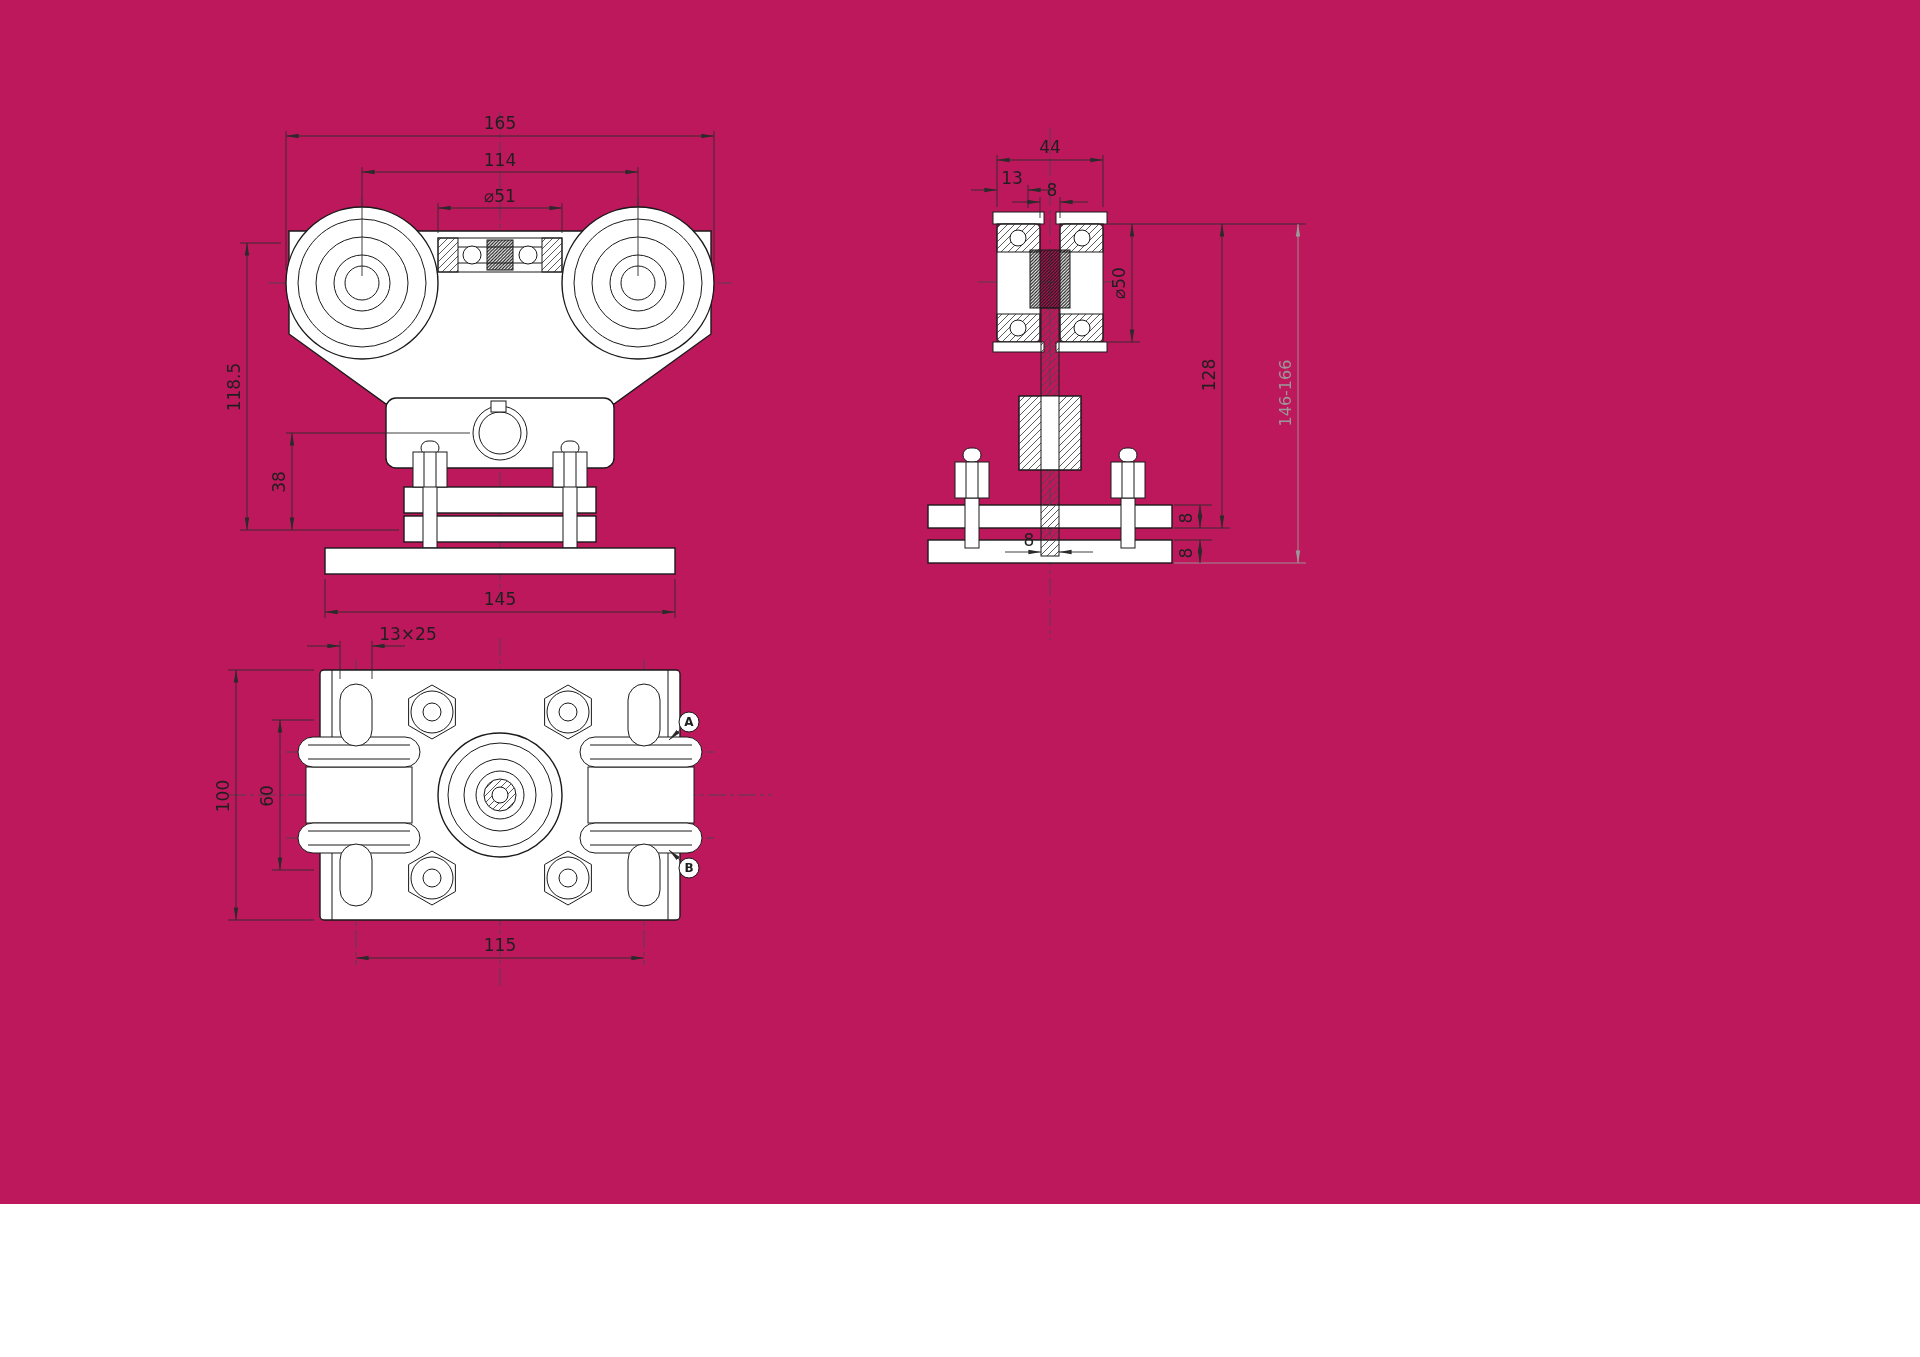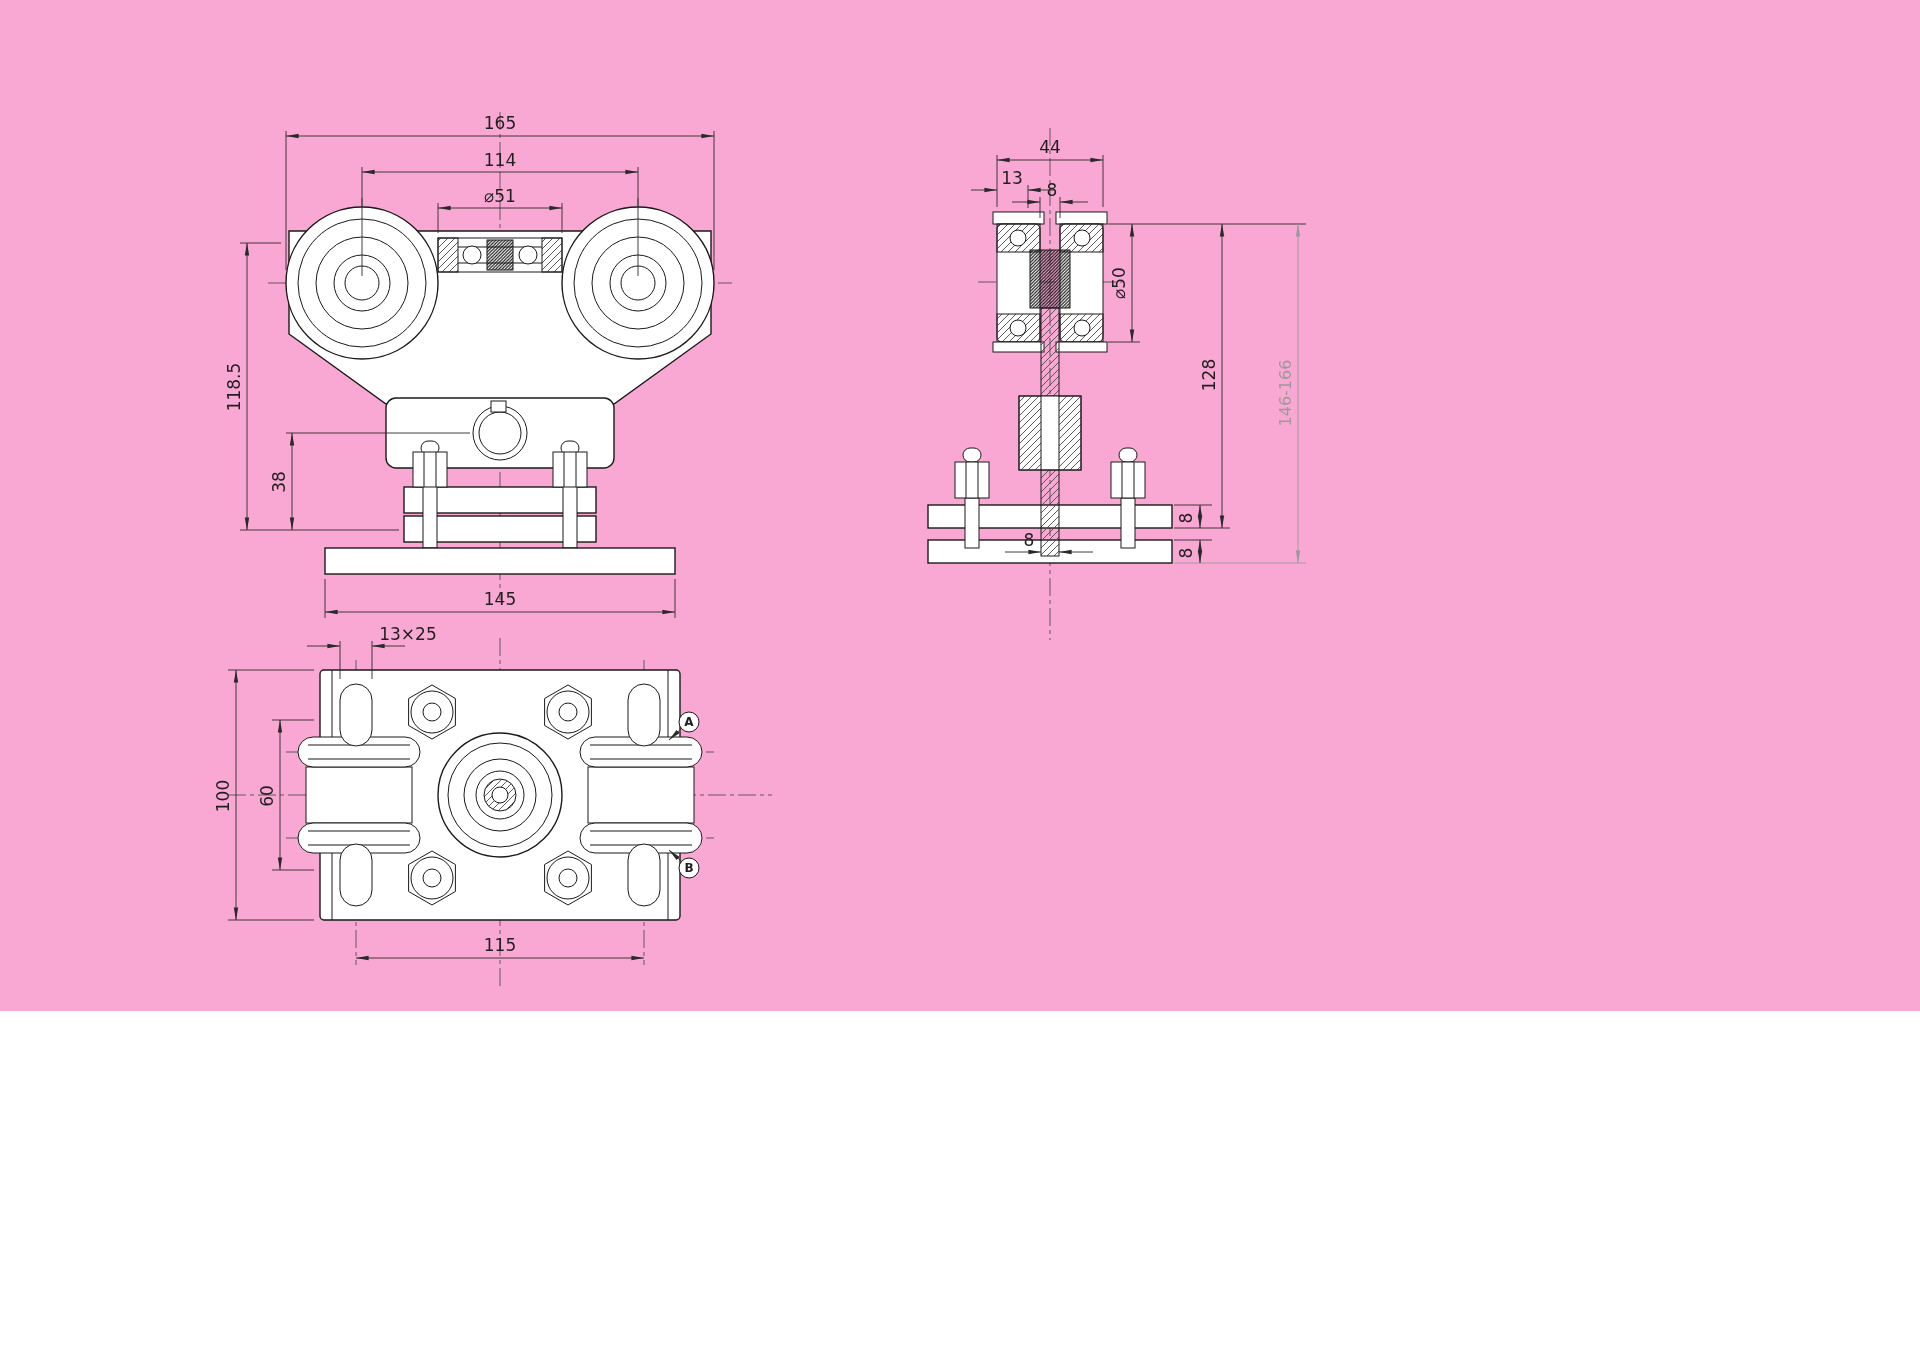--- a/index.html
+++ b/index.html
@@ -1,16 +1,16 @@
 <!DOCTYPE html>
 <html><head>
 <meta charset="utf-8">
 <style>
   html,body { margin:0; padding:0; background:#ffffff; }
-  .sheet { position:relative; width:1920px; height:1011px; background:#f9a8d4; overflow:hidden; }
+  .sheet { position:relative; width:1920px; height:1204px; background:#be185d; overflow:hidden; }
   svg { display:block; }
   .o2 { stroke:#1a1a1a; stroke-width:1;   fill:none; }
   .wf  { fill:#ffffff; stroke:#1a1a1a; stroke-width:1.4; }
   .wf2 { fill:#ffffff; stroke:#1a1a1a; stroke-width:1; }
   .hf { fill:url(#hatch);  stroke:#1a1a1a; stroke-width:1; }
   .hd { fill:url(#hatchd); stroke:#1a1a1a; stroke-width:1; }
   
   .d  { stroke:#2a2a2a; stroke-width:0.9; fill:none; }
   .dg { stroke:#9a9a9a; stroke-width:0.9; fill:none; }
   

